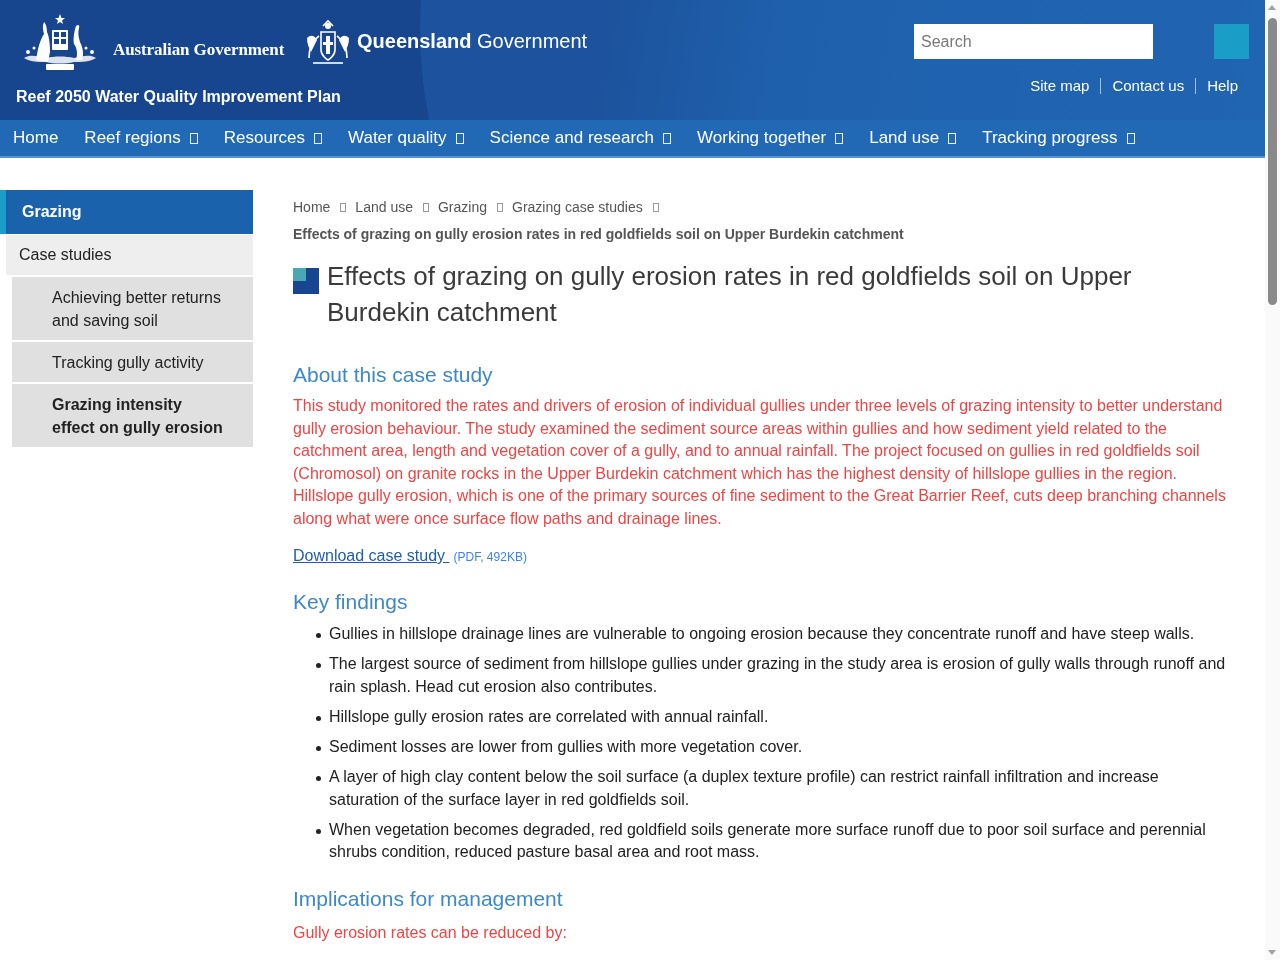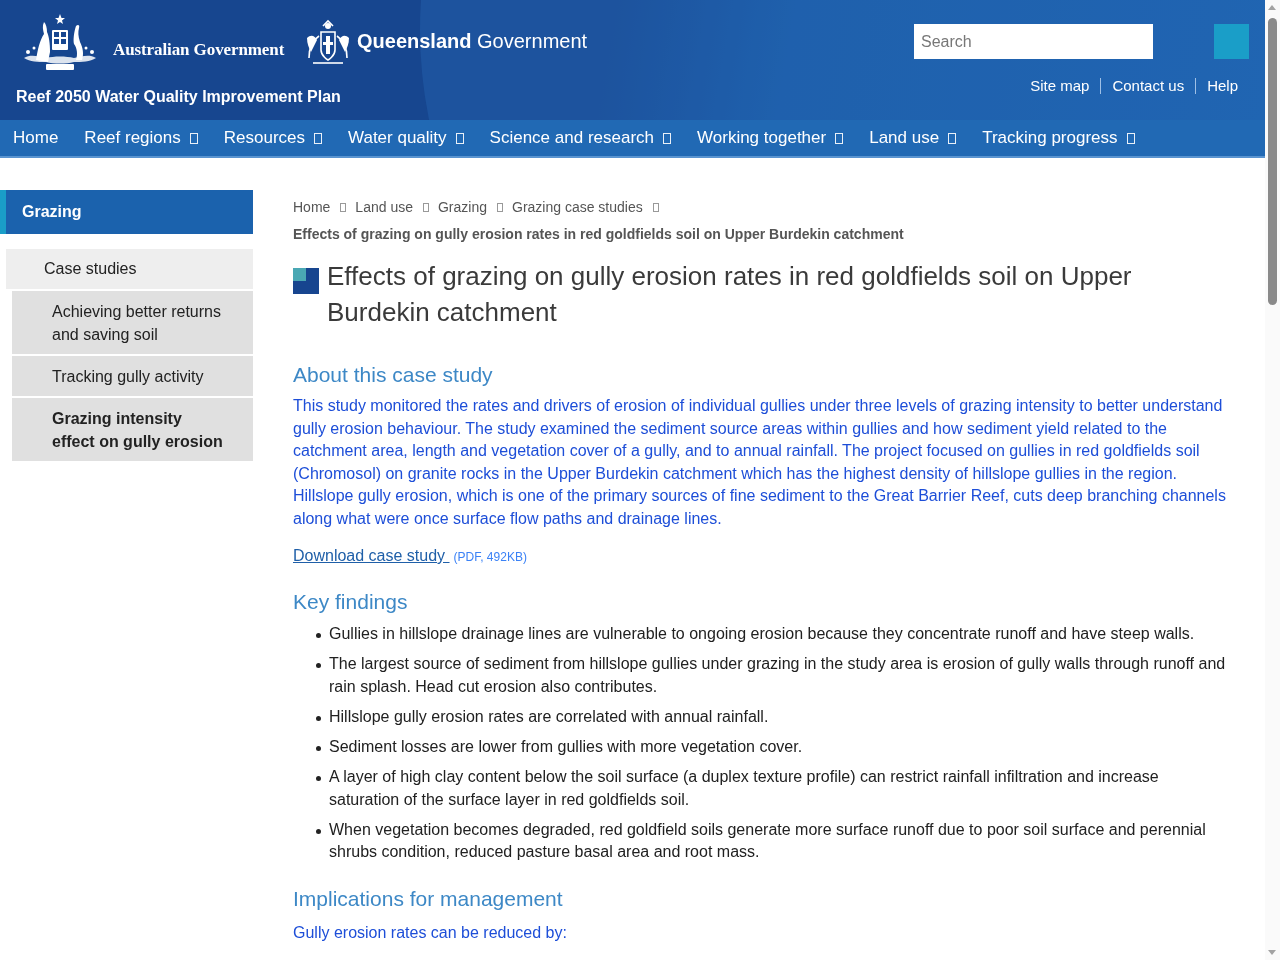--- a/index.html
+++ b/index.html
@@ -59,21 +59,21 @@
 
   
   .sidebar { position: absolute; left: 0; top: 190px; width: 253px; }
   .sb-head {
     height: 44px; background: #1b62ad; color: #fff; font-weight: bold; font-size: 16px;
     display: flex; align-items: center; padding-left: 22px; position: relative;
   }
   .sb-head::before { content: ""; position: absolute; left: 0; top: 0; width: 6px; height: 44px; background: #1a9ec8; }
   .sb-l1 {
     height: 40px; background: #eeeeee; color: #222; font-size: 16px; display: flex; align-items: center;
-    padding-left: 38px; margin-left: 6px; margin-top: 15px; margin-left: 6px;
+    padding-left: 13px; margin-left: 6px; margin-top: 1px; margin-left: 6px;
   }
   .sb-l2 {
     background: #e0e0e0; margin-left: 12px; margin-top: 2px; padding: 9px 28px 8px 40px;
     font-size: 16px; color: #222; line-height: 23px;
   }
   .sb-l2.active { font-weight: bold; }
 
   
   .content { position: absolute; left: 293px; top: 199px; width: 940px; }
   .breadcrumb { font-size: 14px; color: #555; display: flex; align-items: center; }
@@ -83,21 +83,21 @@
   }
   .bc-current { font-size: 14px; font-weight: bold; color: #555; margin-top: 11px; }
 
   .page-title { display: flex; margin-top: 24px; }
   .title-icon { width: 26px; height: 26px; margin-top: 2px; position: relative; background: #17458f; flex: none; }
   .title-icon::before { content: ""; position: absolute; left: 0; top: 0; width: 13px; height: 13px; background: #4aa8b4; }
   .page-title h1 { font-weight: normal; font-size: 26px; line-height: 36px; color: #3a3a3a; margin-left: 8px; margin-top: -8px; }
 
   h2 { font-weight: normal; color: #3d88c6; font-size: 21px; }
   .h-about { margin-top: 33px; }
-  p.body { font-size: 16px; line-height: 22.5px; color: #1d4ed8; }
+  p.body { font-size: 16px; line-height: 22.5px; color: #ef4444; }
   .about-text { margin-top: 8px; }
   .download { margin-top: 17px; font-size: 16px; }
   .download a { color: #1f5fa8; text-decoration: underline; }
   .download .meta { color: #3b82f6; font-size: 12px; margin-left: 4px; }
   .h-key { margin-top: 25px; }
   ul.findings { margin-top: 9px; padding-left: 36px; list-style: none; }
   ul.findings li { font-size: 16px; line-height: 22.5px; margin-bottom: 7.7px; position: relative; }
   ul.findings li::before {
     content: ""; position: absolute; left: -13px; top: 10px; width: 5px; height: 5px; border-radius: 50%; background: #222;
   }

